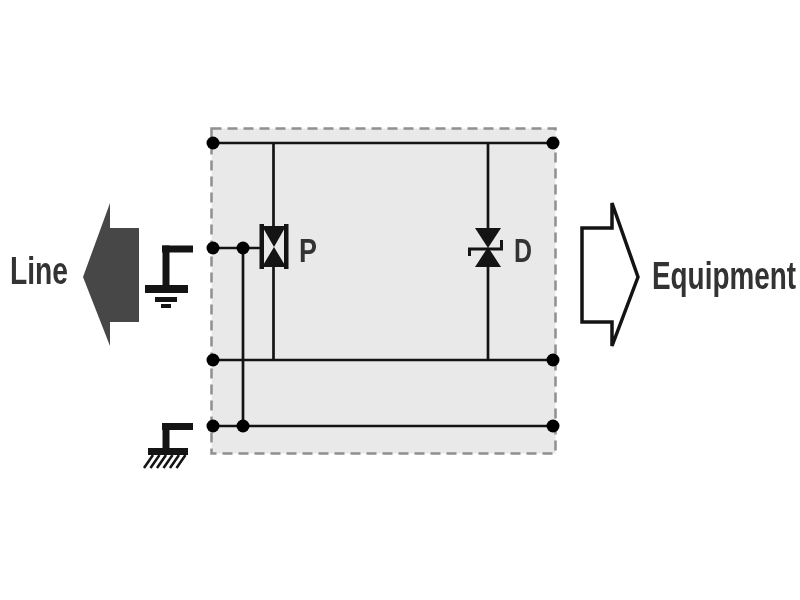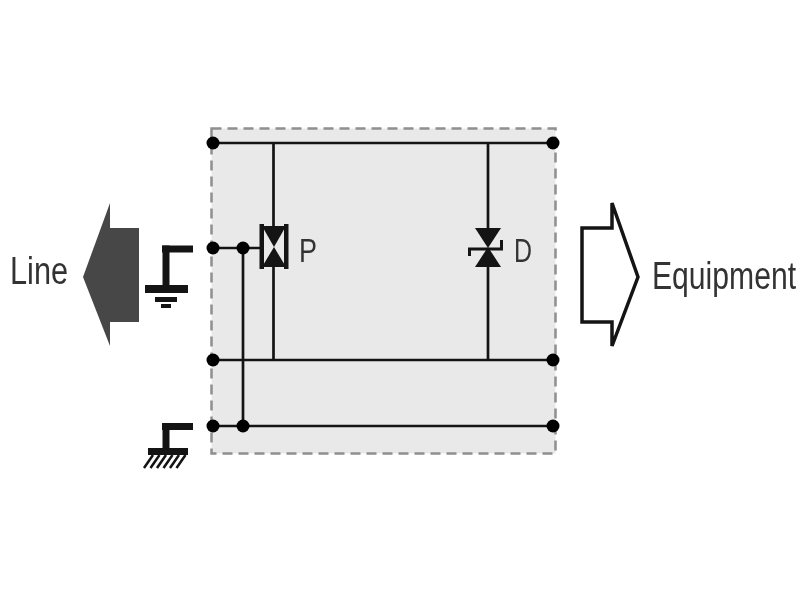--- a/index.html
+++ b/index.html
@@ -7,20 +7,21 @@
     padding: 0;
     background: #ffffff;
     font-family: "Liberation Sans", sans-serif;
   }
   #canvas {
     position: relative;
     width: 800px;
     height: 600px;
     background: var(--background, #ffffff);
     overflow: hidden;
+    font-weight: bold;
   }
   svg { display: block; }
 
   .module-box {
     fill: var(--module-fill, #e9e9ea);
     stroke: var(--module-border, #8f8f8f);
     stroke-width: 2.5;
     stroke-dasharray: 10 6;
   }
   .wire {

